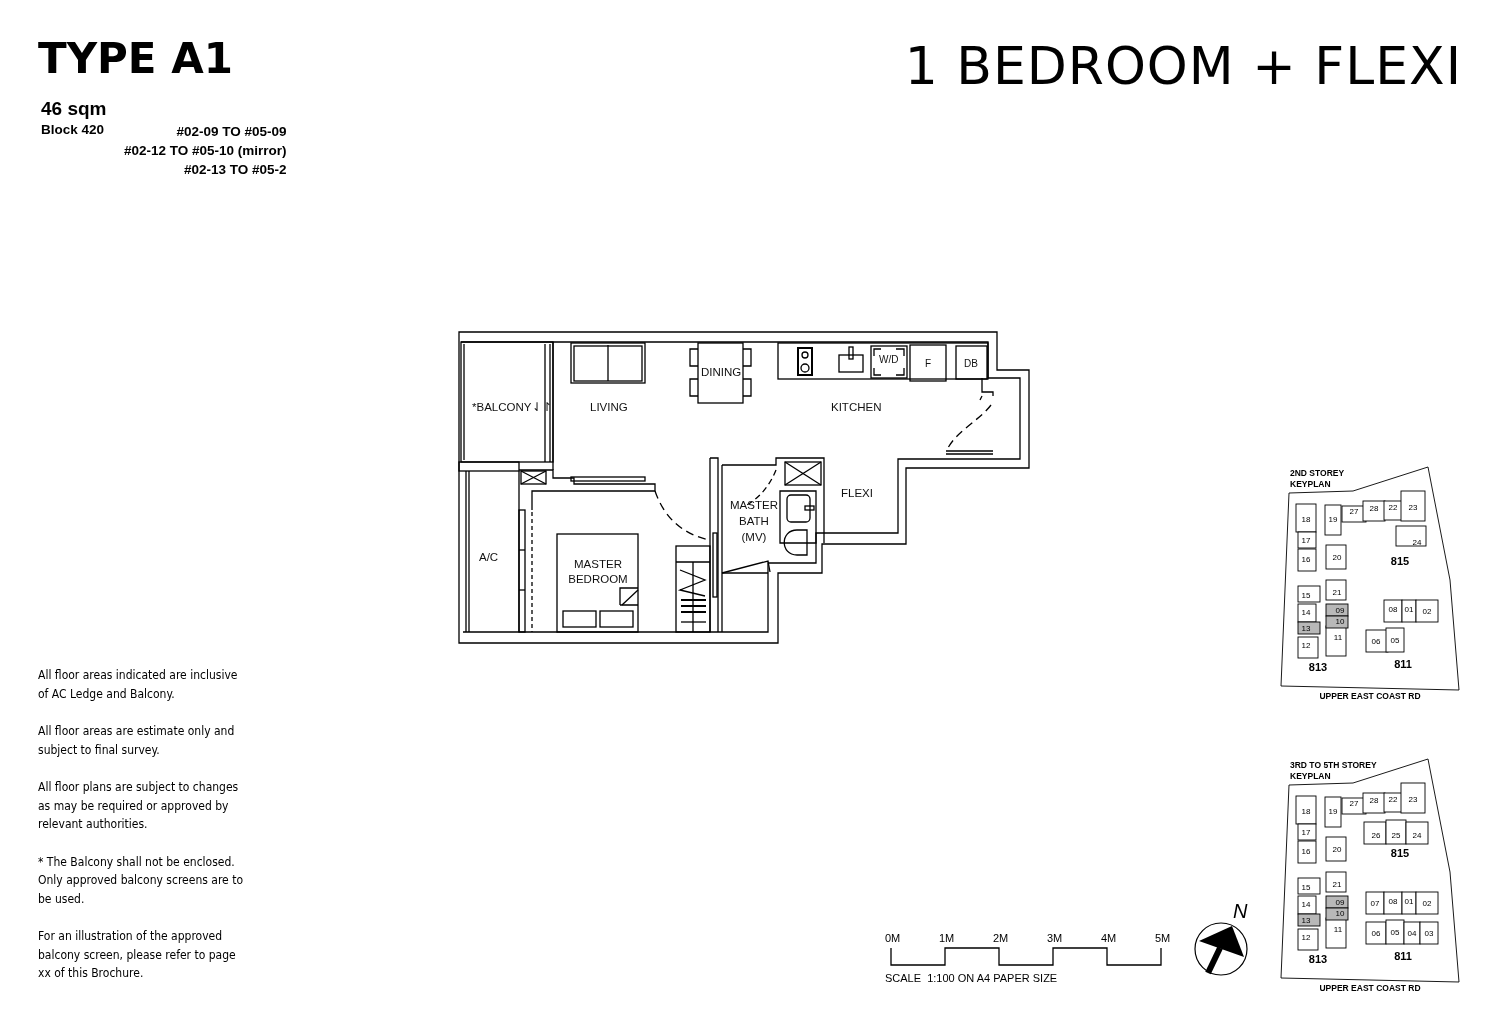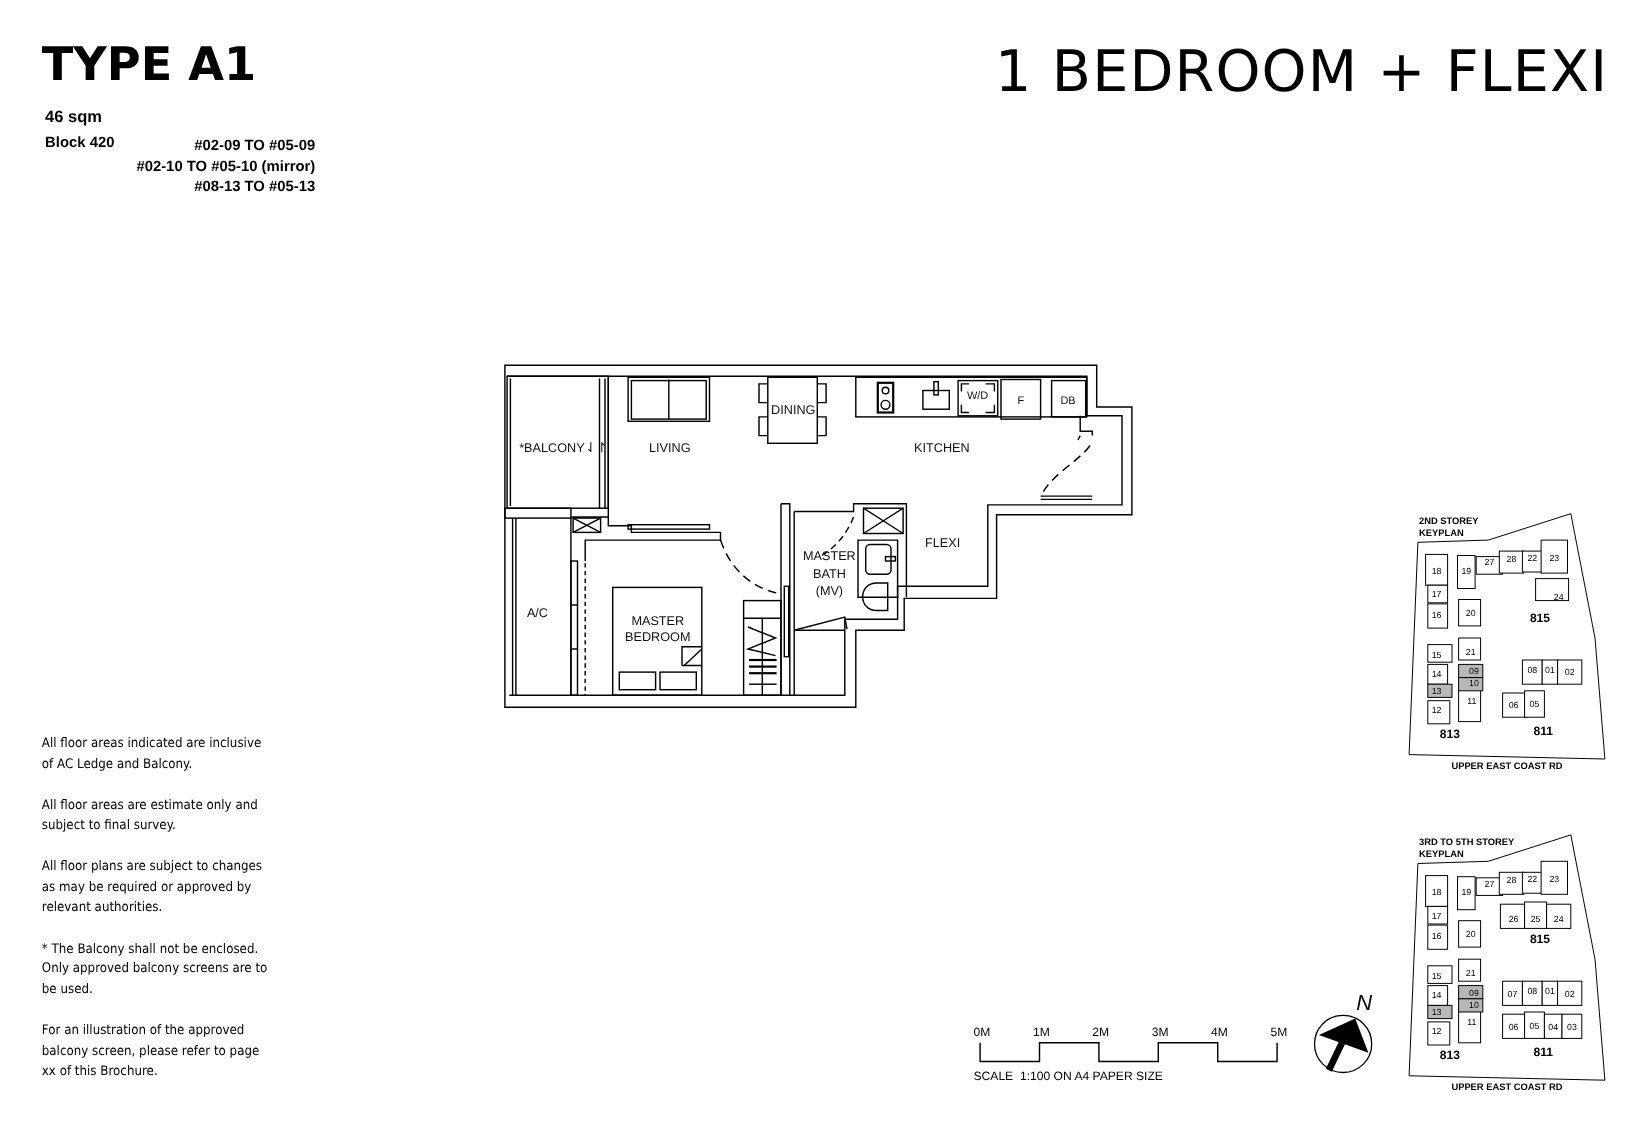--- a/index.html
+++ b/index.html
@@ -1,38 +1,38 @@
 <!DOCTYPE html>
 <html><head>
 <meta charset="utf-8">
 <style>
   html,body{margin:0;padding:0;background:#ffffff;}
   body{width:1494px;height:1028px;position:relative;overflow:hidden;font-family:"DejaVu Sans",sans-serif;color:#000;}
   .abs{position:absolute;}
   .type-title{left:38px;top:38px;font-size:42px;font-weight:bold;letter-spacing:0px;line-height:1;}
   .unit-title{right:32px;top:40px;font-size:52px;letter-spacing:1px;line-height:1;}
-  .area{left:41px;top:98px;font-family:"Liberation Sans",sans-serif;font-weight:bold;font-size:15px;}
+  .area{left:41px;top:98px;font-family:"Liberation Sans",sans-serif;font-weight:bold;font-size:19px;}
   .block{left:41px;top:122px;font-family:"Liberation Sans",sans-serif;font-weight:bold;font-size:13.5px;}
   .units{left:124px;top:122px;font-family:"Liberation Sans",sans-serif;font-weight:bold;font-size:13.5px;line-height:19px;text-align:right;}
   .units div{white-space:nowrap;}
   .notes{left:38px;top:666px;width:230px;font-family:"DejaVu Sans",sans-serif;font-size:12px;line-height:18.5px;transform:scaleX(0.9);transform-origin:left top;}
   .notes p{margin:0 0 19px 0;}
   svg text{font-family:"Liberation Sans",sans-serif;}
 </style>
 </head>
 <body>
 
 <div class="abs type-title">TYPE A1</div>
 <div class="abs unit-title">1 BEDROOM + FLEXI</div>
 <div class="abs area">46 sqm</div>
 <div class="abs block">Block 420</div>
 <div class="abs units">
   <div>#02-09 TO #05-09</div>
-  <div>#02-10 TO #05-10 (mirror)</div>
-  <div>#08-13 TO #05-13</div>
+  <div>#02-12 TO #05-10 (mirror)</div>
+  <div>#02-13 TO #05-2</div>
 </div>
 
 <svg class="abs" style="left:0;top:0;" width="1494" height="1028">
   <g fill="none" stroke="#000" stroke-width="1.3">
 
     <path d="M459,332 L997,332 L997,370 L1029,370 L1029,468 L906,468 L906,544 L822,544 L822,573 L778,573 L778,643 L459,643 Z"></path>
 
     <path d="M461,342 L988,342 L988,378 L1020,378 L1020,459 L898,459 L898,533 L816,533 L816,563 L768,563 L768,632 L463,632"></path>
 
     <rect x="461" y="342" width="92" height="120"></rect>

